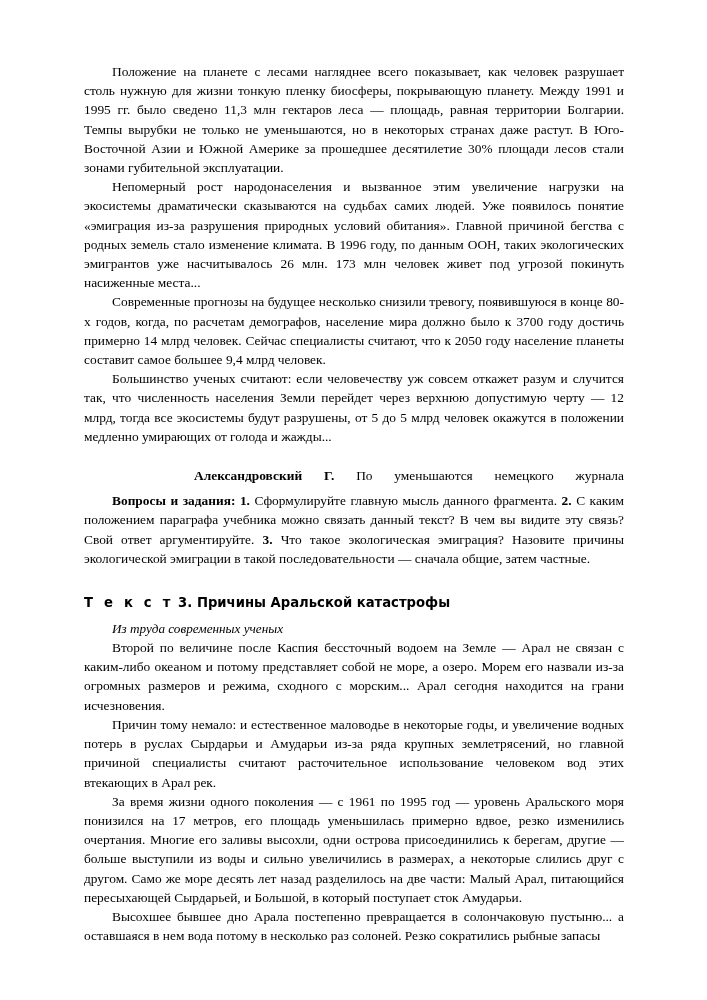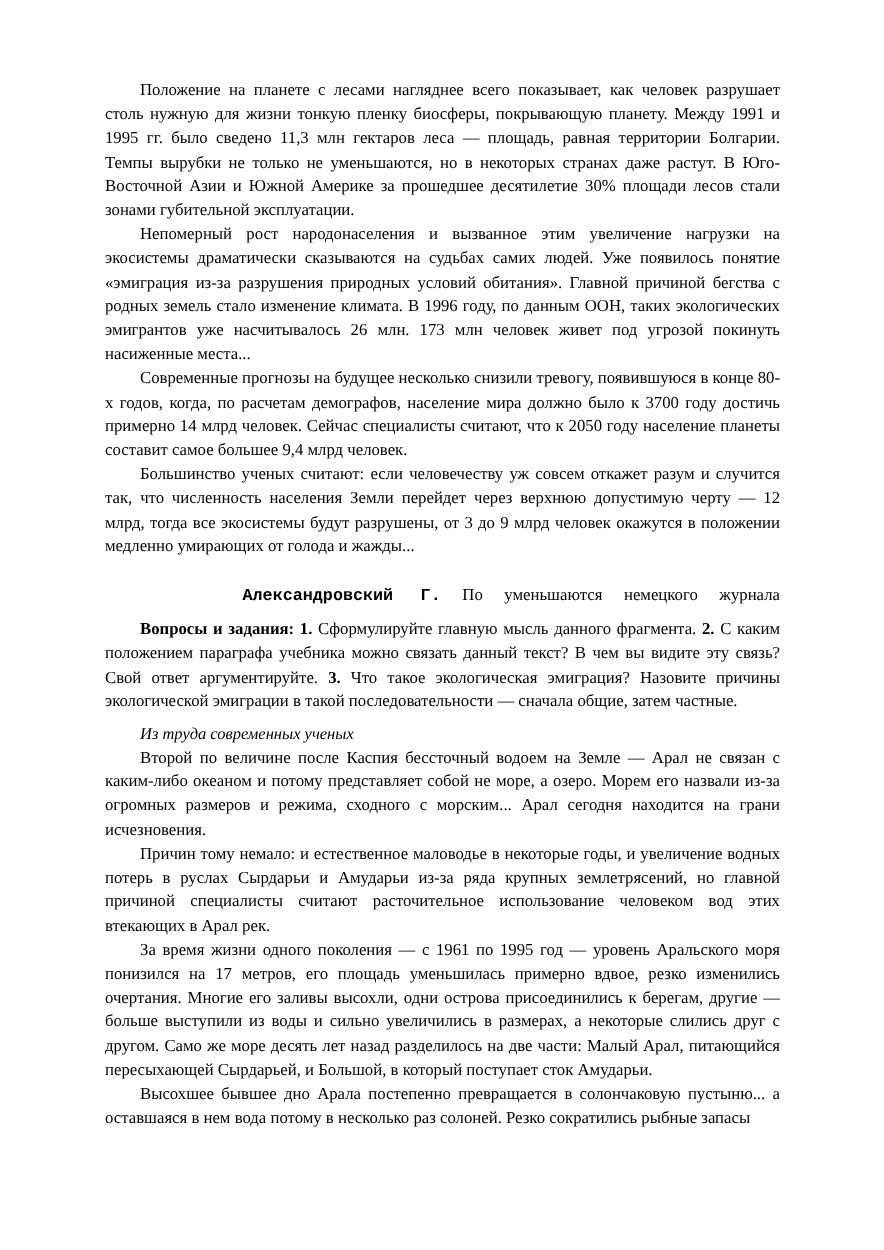--- a/index.html
+++ b/index.html
@@ -50,21 +50,21 @@
   }
   .attribution .line1 {
     display: block;
     text-align: justify;
     text-align-last: justify;
   }
   .attribution .line2 {
     display: block;
     text-align: center;
   }
-  .attr-name { font-weight: bold; font-family: Liberation Mono, monospace; }
+  .attr-name { font-weight: bold; }
 
   
   .questions {
     margin-top: 6px;
     font-size: 13.4px;
     line-height: 19.2px;
     text-align: justify;
     text-indent: 28px;
   }
   .questions b { font-weight: bold; }
@@ -97,36 +97,40 @@
 
 <div class="page">
   <div class="content">
 
     <p class="body-par">Положение на планете с лесами нагляднее всего показывает, как человек разрушает столь нужную для жизни тонкую пленку биосферы, покрывающую планету. Между 1991 и 1995 гг. было сведено 11,3 млн гектаров леса — площадь, равная территории Болгарии. Темпы вырубки не только не уменьшаются, но в некоторых странах даже растут. В Юго-Восточной Азии и Южной Америке за прошедшее десятилетие 30% площади лесов стали зонами губительной эксплуатации.</p>
 
     <p class="body-par gap-par">Непомерный рост народонаселения и вызванное этим увеличение нагрузки на экосистемы драматически сказываются на судьбах самих людей. Уже появилось понятие «эмиграция из-за разрушения природных условий обитания». Главной причиной бегства с родных земель стало изменение климата. В 1996 году, по данным ООН, таких экологических эмигрантов уже насчитывалось 26 млн. 173 млн человек живет под угрозой покинуть насиженные места...</p>
 
     <p class="body-par gap-par">Современные прогнозы на будущее несколько снизили тревогу, появившуюся в конце 80-х годов, когда, по расчетам демографов, население мира должно было к 3700 году достичь примерно 14 млрд человек. Сейчас специалисты считают, что к 2050 году население планеты составит самое большее 9,4 млрд человек.</p>
 
-    <p class="body-par gap-par">Большинство ученых считают: если человечеству уж совсем откажет разум и случится так, что численность населения Земли перейдет через верхнюю допустимую черту — 12 млрд, тогда все экосистемы будут разрушены, от 3 до 9 млрд человек окажутся в положении медленно умирающих от голода и жажды...</p>
+    <p class="body-par gap-par">Большинство ученых считают: если человечеству уж совсем откажет разум и случится так, что численность населения Земли перейдет через верхнюю допустимую черту — 12 млрд, тогда все экосистемы будут разрушены, от 5 до 5 млрд человек окажутся в положении медленно умирающих от голода и жажды...</p>
 
     <div class="attribution">
       <span class="line1"><span class="attr-name">Александровский Г.</span> <span>По уменьшаются немецкого журнала</span></span>
     </div>
 
     <div class="questions">
       <b>Вопросы и задания:</b>
       <b>1.</b>
       <span>Сформулируйте главную мысль данного фрагмента.</span>
       <b>2.</b>
       <span>С каким положением параграфа учебника можно связать данный текст? В чем вы видите эту связь? Свой ответ аргументируйте.</span>
       <b>3.</b>
       <span>Что такое экологическая эмиграция? Назовите причины экологической эмиграции в такой последовательности — сначала общие, затем частные.</span>
     </div>
 
+    <h2 class="section-title">
+      <span class="spaced">Т е к с т</span>
+      <span>3. Причины Аральской катастрофы</span>
+    </h2>
 
     <div class="subtitle">Из труда современных ученых</div>
 
     <p class="body-par after-subtitle">Второй по величине после Каспия бессточный водоем на Земле — Арал не связан с каким-либо океаном и потому представляет собой не море, а озеро. Морем его назвали из-за огромных размеров и режима, сходного с морским... Арал сегодня находится на грани исчезновения.</p>
 
     <p class="body-par gap-par">Причин тому немало: и естественное маловодье в некоторые годы, и увеличение водных потерь в руслах Сырдарьи и Амударьи из-за ряда крупных землетрясений, но главной причиной специалисты считают расточительное использование человеком вод этих втекающих в Арал рек.</p>
 
     <p class="body-par gap-par">За время жизни одного поколения — с 1961 по 1995 год — уровень Аральского моря понизился на 17 метров, его площадь уменьшилась примерно вдвое, резко изменились очертания. Многие его заливы высохли, одни острова присоединились к берегам, другие — больше выступили из воды и сильно увеличились в размерах, а некоторые слились друг с другом. Само же море десять лет назад разделилось на две части: Малый Арал, питающийся пересыхающей Сырдарьей, и Большой, в который поступает сток Амударьи.</p>
 
     <p class="body-par gap-par">Высохшее бывшее дно Арала постепенно превращается в солончаковую пустыню... а оставшаяся в нем вода потому в несколько раз солоней. Резко сократились рыбные запасы</p>

